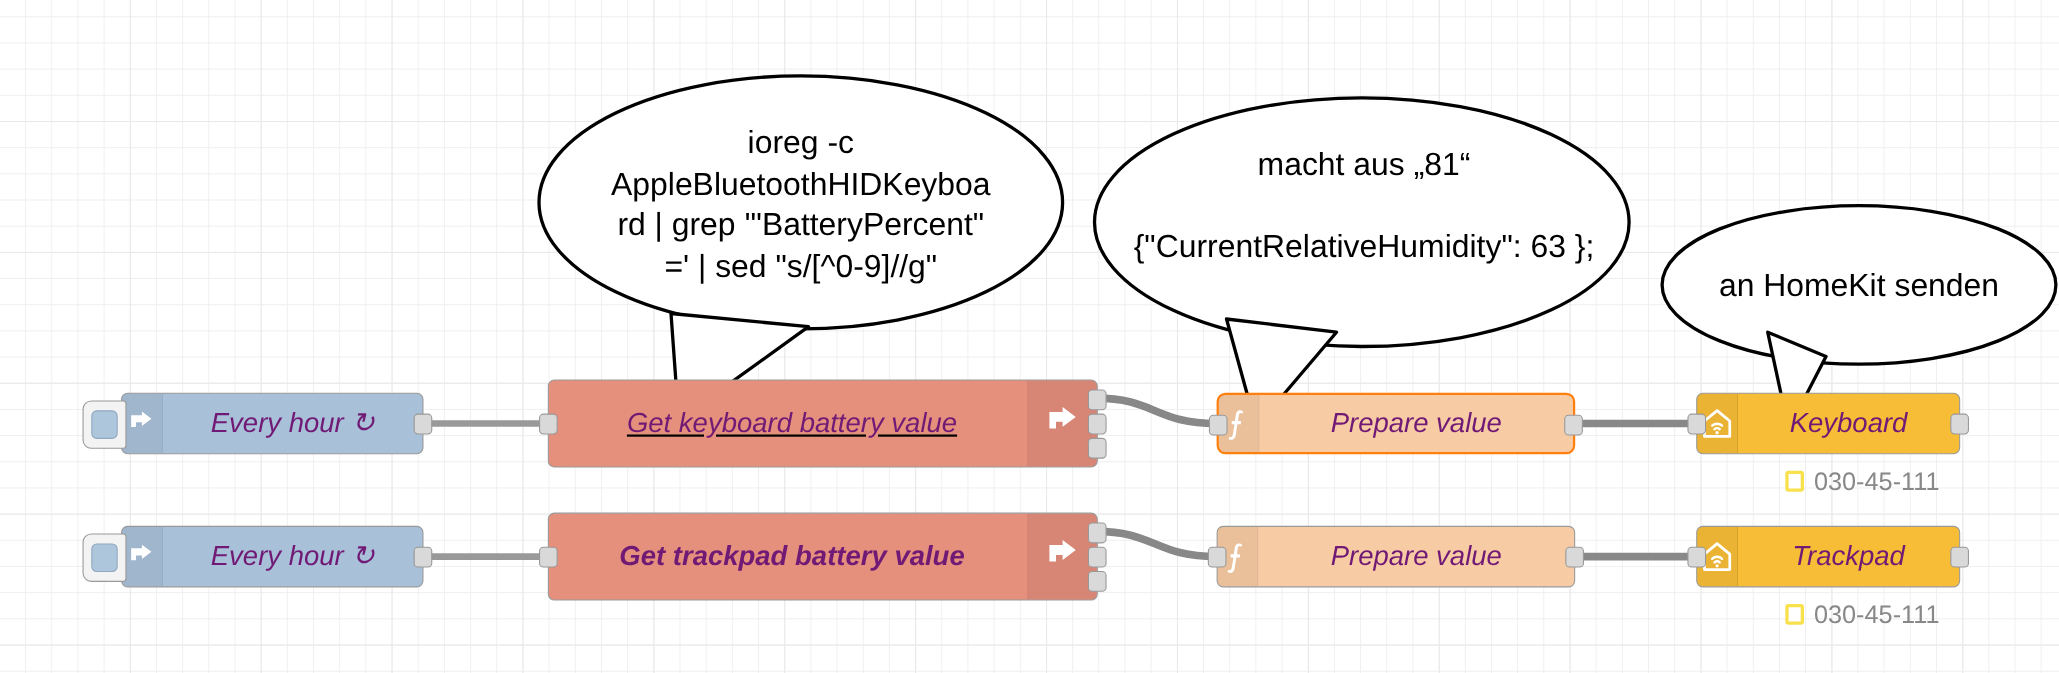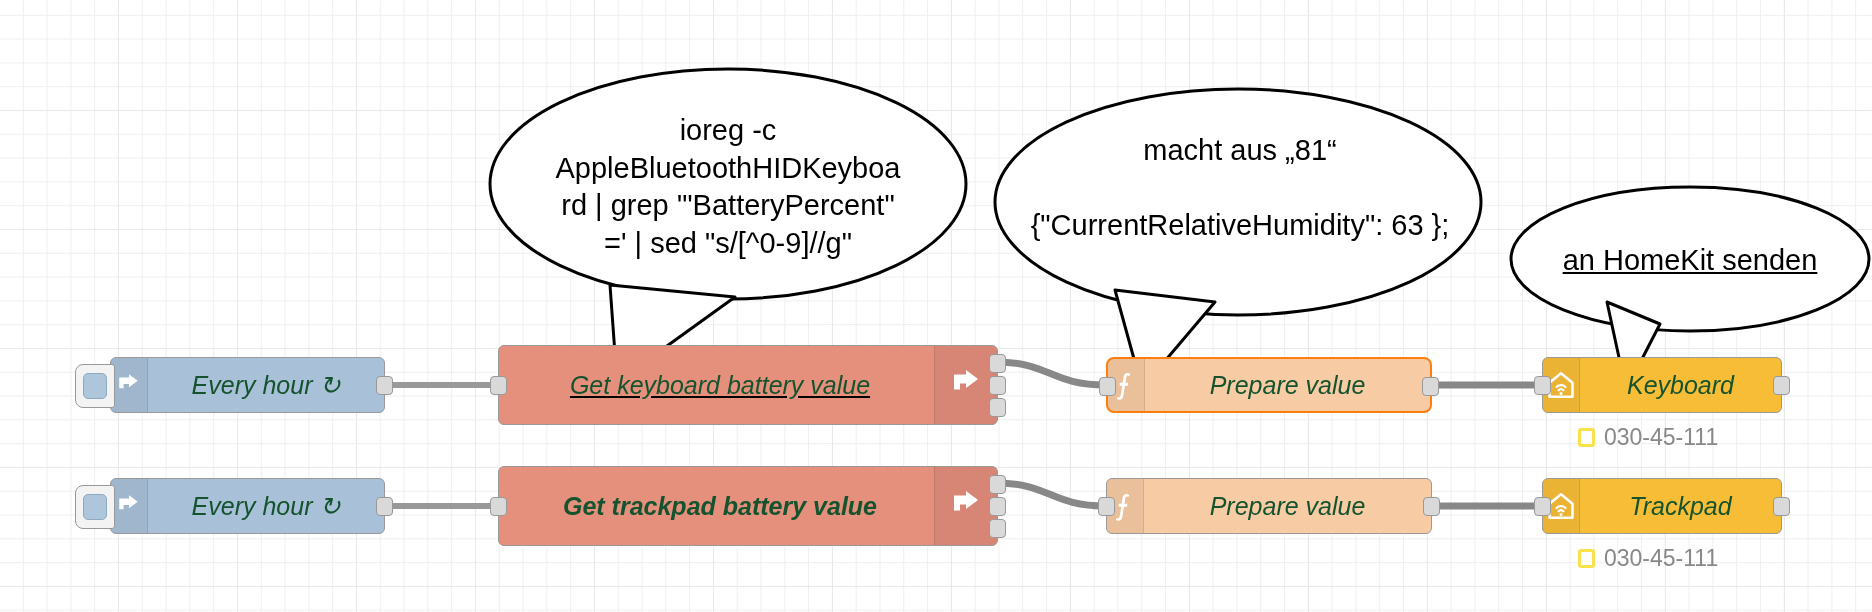--- a/index.html
+++ b/index.html
@@ -73,21 +73,21 @@
     justify-content: center;
     border-right: 1px solid rgba(0,0,0,0.10);
     border-radius: 5px 0 0 5px;
     background: rgba(0,0,0,0.05);
   }
   .node .label {
     flex: 1 1 auto;
     text-align: center;
     font-style: italic;
     font-size: 25px;
-    color: #14532d;
+    color: #701a75;
     font-family: "Liberation Sans", sans-serif;
     padding: 0 6px;
     overflow: hidden;
     white-space: nowrap;
   }
 
   
   .inject-btn {
     position: absolute;
     left: -36px;
@@ -128,20 +128,21 @@
   
   .status {
     position: absolute;
     display: flex;
     align-items: center;
     gap: 9px;
     font-size: 23px;
     color: #888888;
     font-family: "Liberation Sans", sans-serif;
     white-space: nowrap;
+    margin-left: 45px;
   }
   .status .dot {
     width: 17px;
     height: 19px;
     border-radius: 3px;
     border: 3px solid #f8e14b;
     background: #ffffff;
     box-sizing: border-box;
   }
   svg { display: block; }
@@ -177,21 +178,21 @@
 
     <div class="bubble-text" style="left:498px; top:100px; width:460px; font-size:29px;">ioreg -c
 AppleBluetoothHIDKeyboa
 rd | grep '"BatteryPercent"
 =' | sed "s/[^0-9]//g"</div>
 
     <div class="bubble-text" style="left:1000px; top:120px; width:480px; font-size:29px;">macht aus „81“
 
 {"CurrentRelativeHumidity": 63 };</div>
 
-    <div class="bubble-text" style="left:1530px; top:230px; width:320px; font-size:29px;text-decoration:underline;">an HomeKit senden</div>
+    <div class="bubble-text" style="left:1530px; top:230px; width:320px; font-size:29px;">an HomeKit senden</div>
   </div>
 
   <div class="node" style="left:110px; top:357px; width:275px; height:56px; background:#a8c0d8;">
     <div class="inject-btn">
       <i></i>
     </div>
     <div class="icon-cell">
       <svg width="26" height="26" viewBox="0 0 24 24" aria-hidden="true">
         <path d="M3 5 h9 v-3 l8 6 -8 6 v-3 h-5 v4 h-4 z" fill="#ffffff"></path>
       </svg>

